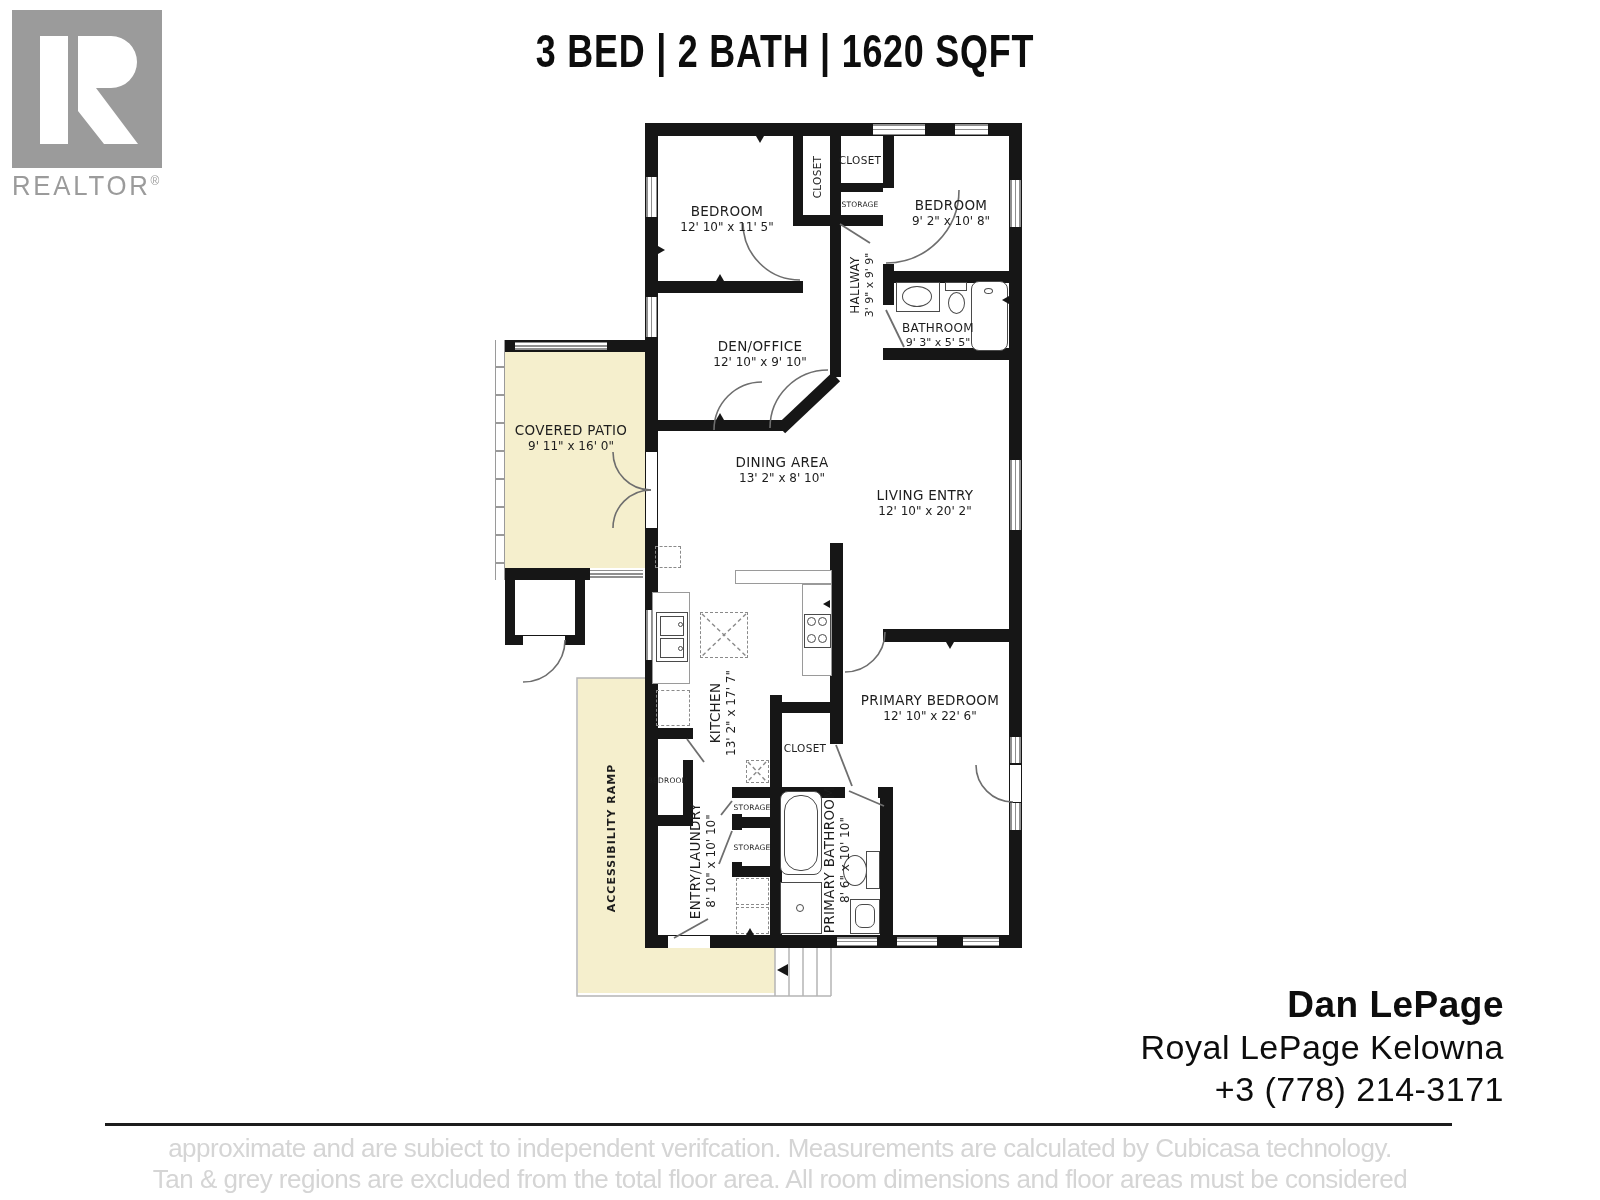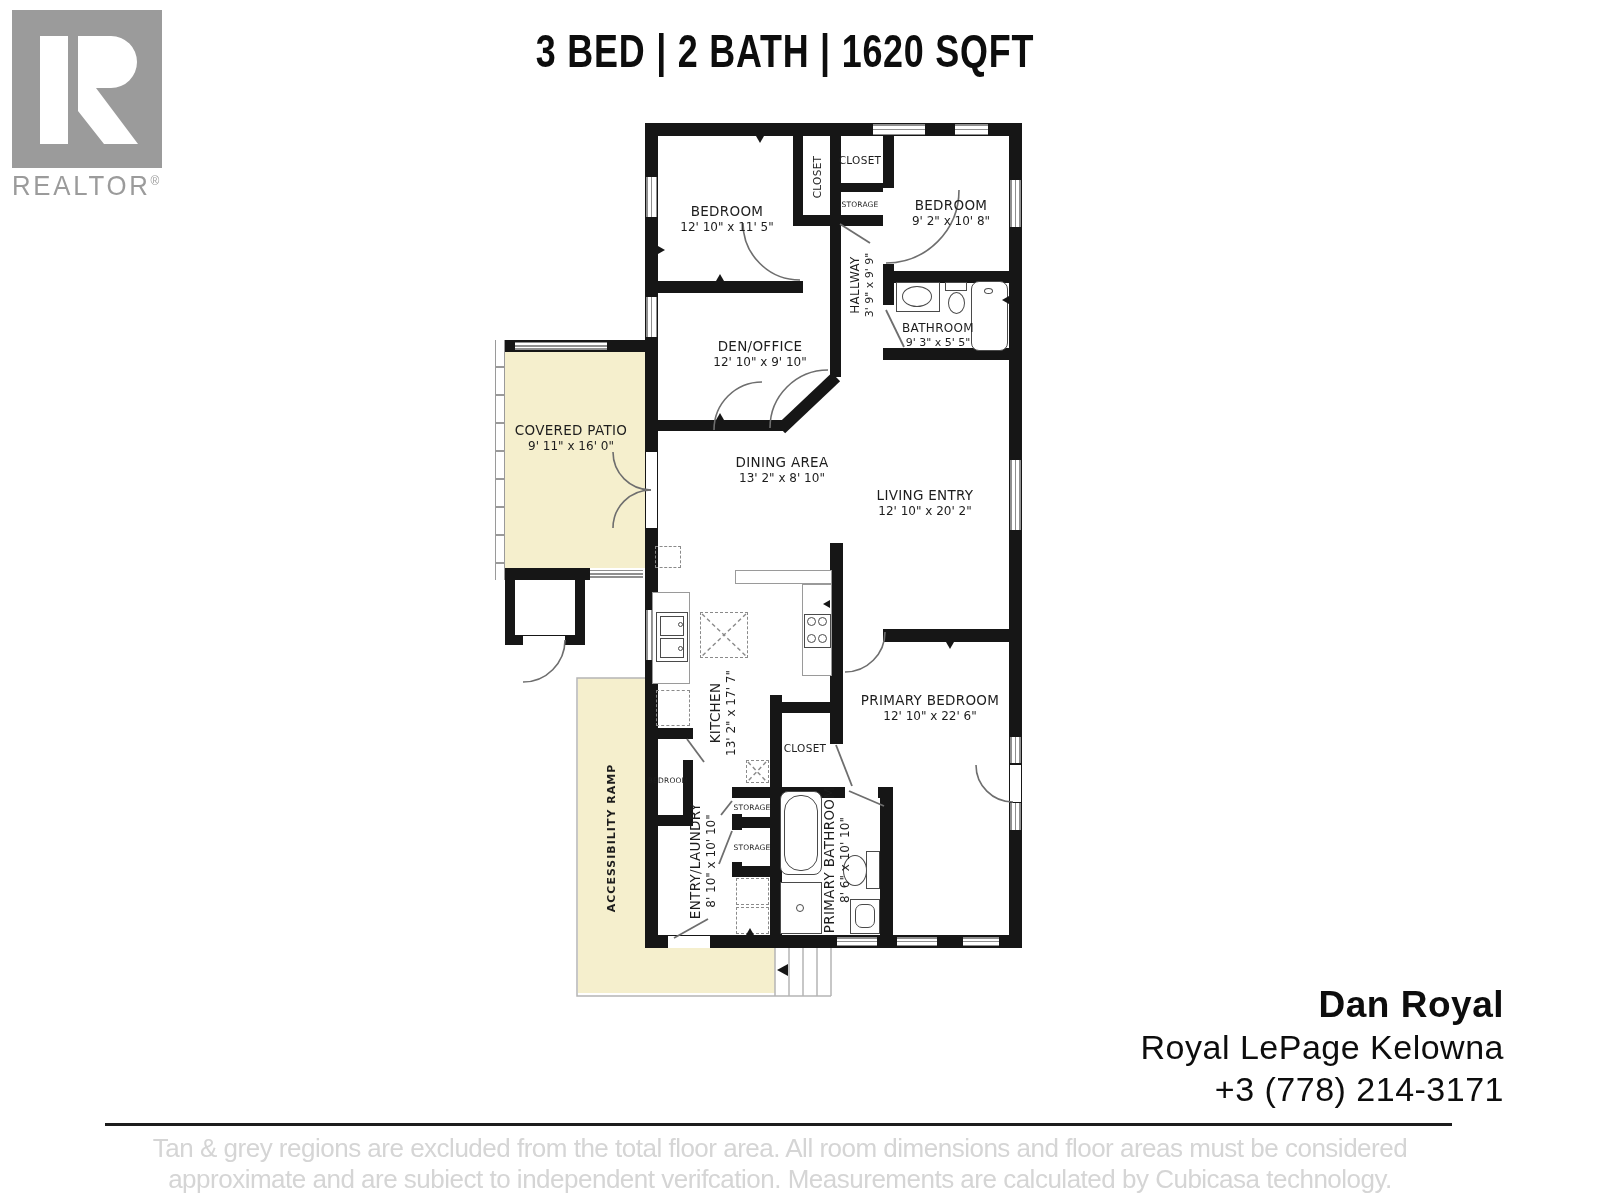--- a/index.html
+++ b/index.html
@@ -310,22 +310,22 @@
     <div class="vlabel" style="left:836px;top:860px;">
       <div class="rname">PRIMARY BATHROOM</div>
       <div class="rdims">8' 6" x 10' 10"</div>
     </div>
     <div class="vlabel ramp-label" style="left:611px;top:838px;">
       <div class="rname">ACCESSIBILITY RAMP</div>
     </div>
   </div>
 
   <div class="agent">
-    <div class="a1">Dan Royal</div>
+    <div class="a1">Dan LePage</div>
     <div class="a2">Royal LePage Kelowna</div>
     <div class="a3">+3 (778) 214-3171</div>
   </div>
   <div class="divider"></div>
   <div class="disclaimer">
+    <div>approximate and are subiect to independent verifcation. Measurements are calculated by Cubicasa technology.</div>
     <div>Tan &amp; grey regions are excluded from the total floor area. All room dimensions and floor areas must be considered</div>
-    <div>approximate and are subiect to independent verifcation. Measurements are calculated by Cubicasa technology.</div>
   </div>
 </div>
 
 </body></html>

